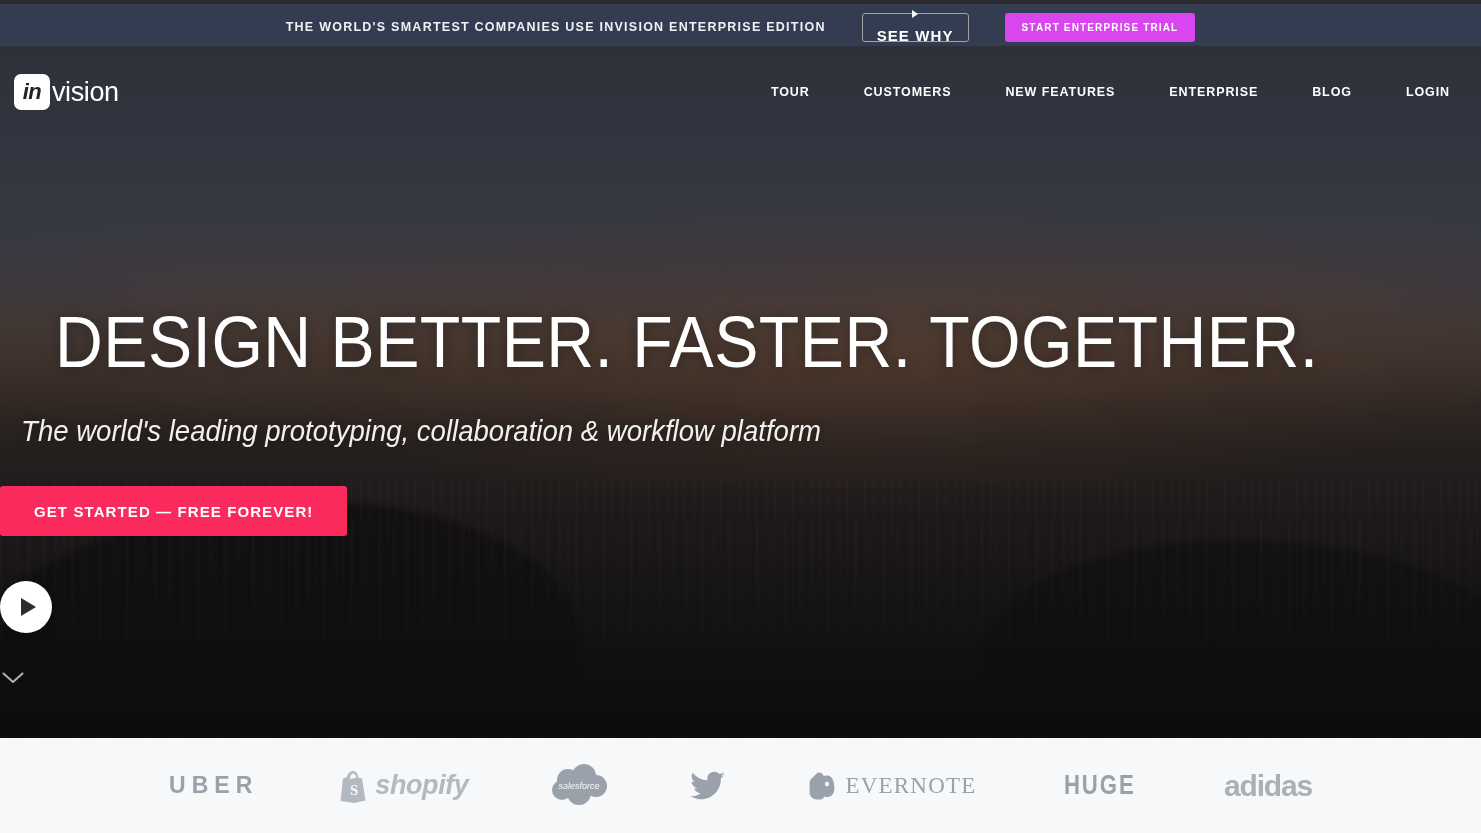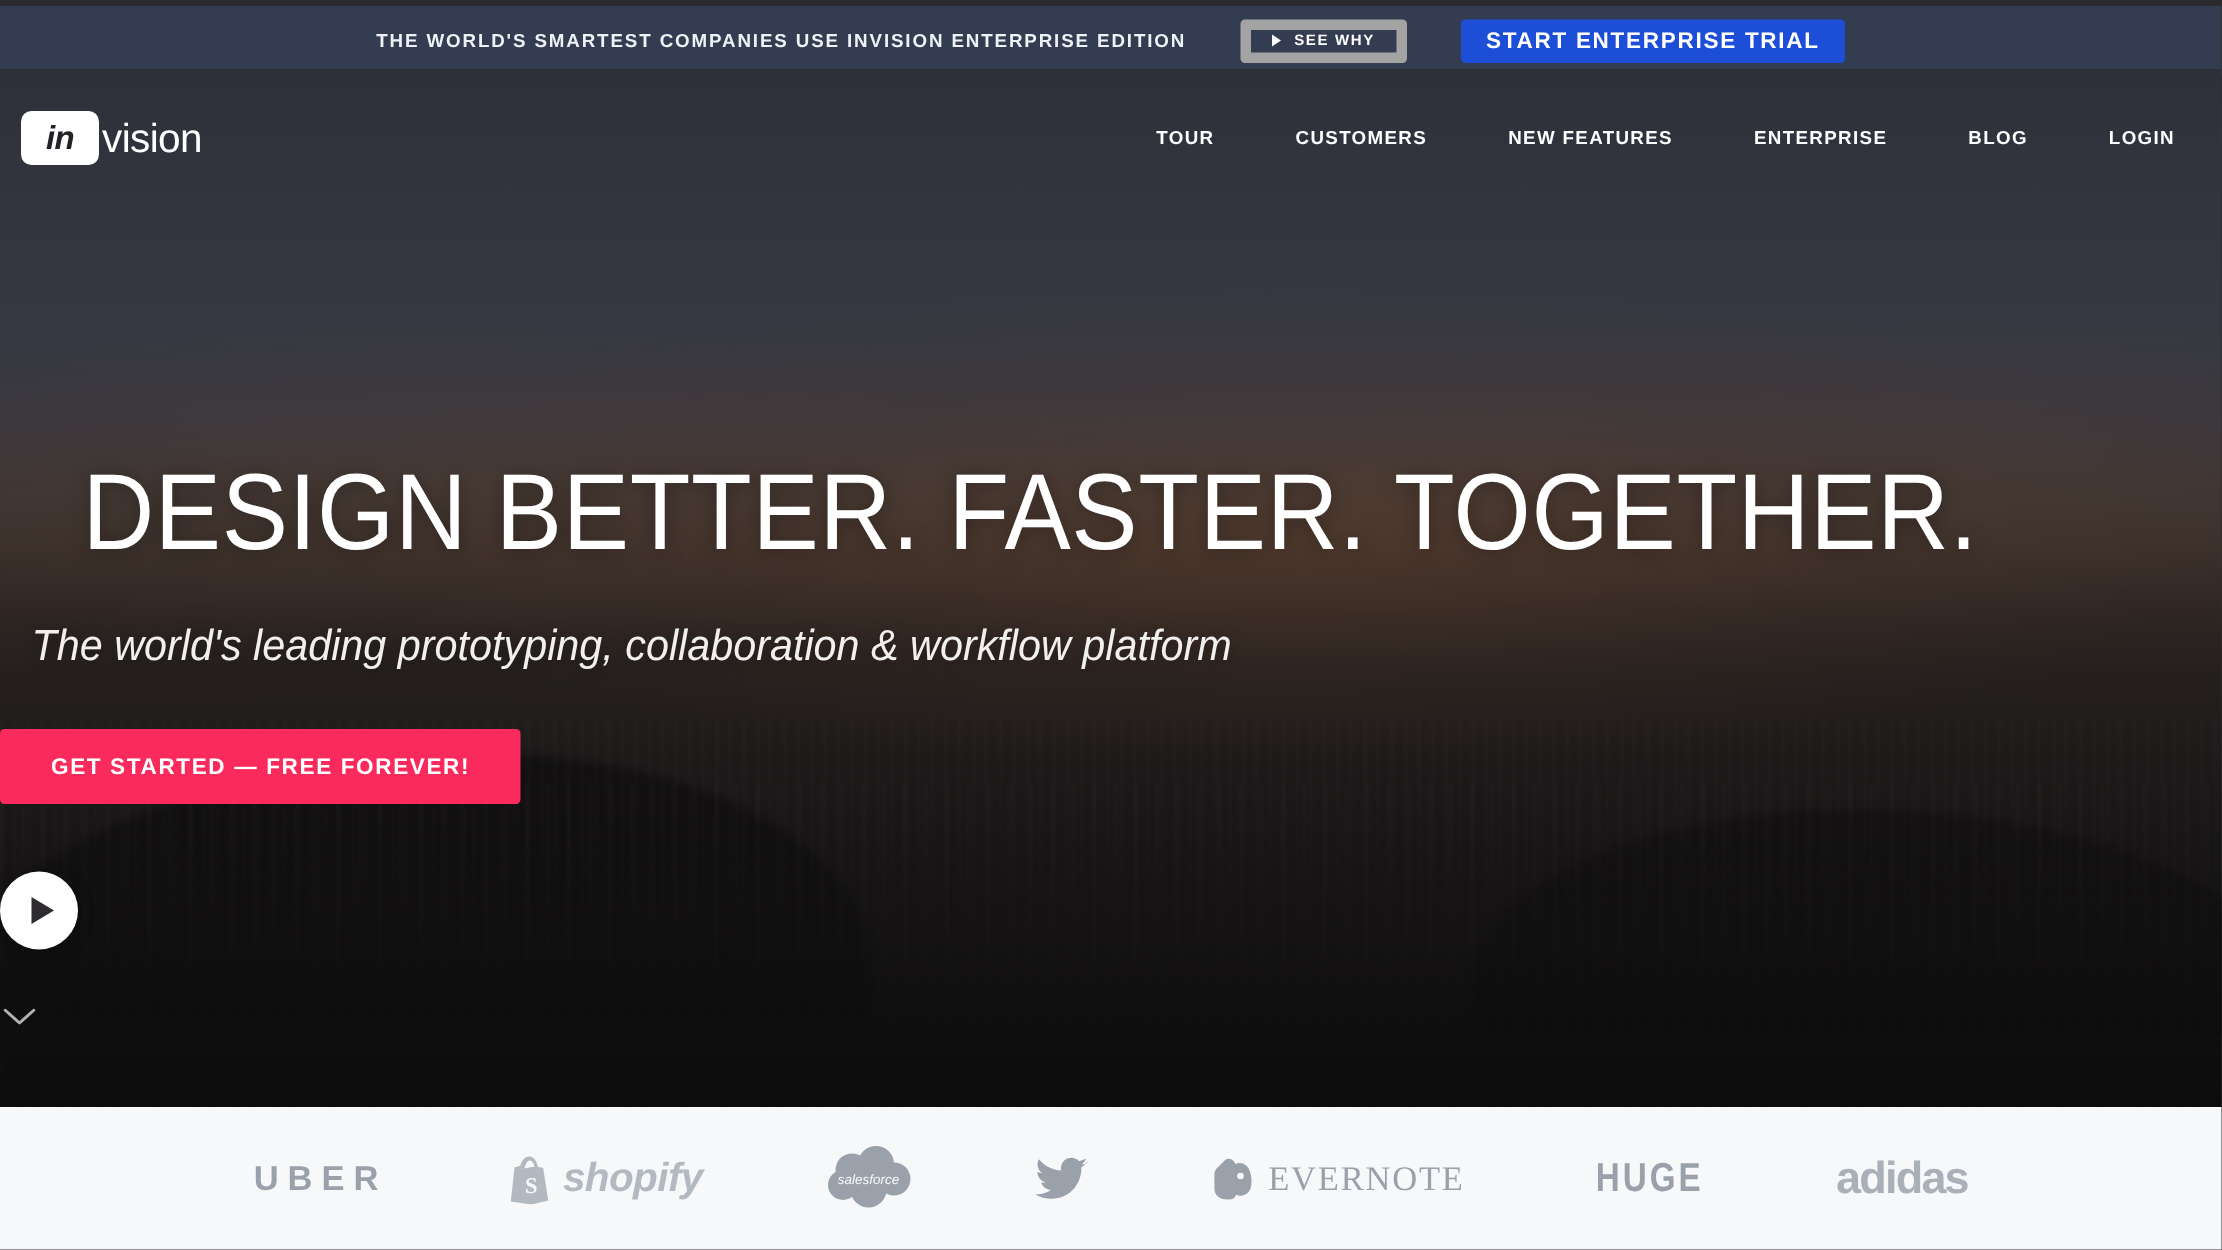--- a/index.html
+++ b/index.html
@@ -14,38 +14,39 @@
     position:absolute; top:4px; left:0; width:1481px; height:46px;
     background:#333c50;
     display:flex; align-items:center; justify-content:center; gap:36px;
   }
   .topbar-text{
     color:#eef1f6; font-size:12.5px; font-weight:700;
     letter-spacing:1.25px; white-space:nowrap;
   }
   .see-why{
     height:29px; min-width:98px; padding:0 14px;
-    border:7px solid #a3a3a3; border-radius:3px;
+    border:1px solid #a3a3a3; border-radius:3px;
     background:transparent; color:#fff;
     display:flex; align-items:center; justify-content:center; gap:9px;
-    font-size:10px; font-weight:700; letter-spacing:1.1px;
+    font-size:15px; font-weight:700; letter-spacing:1.1px;
     cursor:pointer;
+    flex-direction:column;
   }
   .tri{
     width:0;height:0;
     border-left:6px solid #ffffff;
     border-top:4px solid transparent;
     border-bottom:4px solid transparent;
     display:block;
   }
   .trial-btn{
     height:29px; padding:0 17px; border:none; border-radius:3px;
-    background:#1d4ed8; color:#fff;
-    display:flex; align-items:center; justify-content:center;
-    font-size:15px; font-weight:700; letter-spacing:1.15px;
+    background:#d946ef; color:#fff;
+    display:flex; align-items:center; justify-content:center;
+    font-size:10px; font-weight:700; letter-spacing:1.15px;
     white-space:nowrap; cursor:pointer;
   }
 
   
   .hero{
     position:absolute; top:46px; left:0; width:1481px; height:692px;
     overflow:hidden;
   }
   .hero-photo{
     position:absolute; inset:0;
@@ -106,21 +107,21 @@
 
   
   .nav{
     position:absolute; top:0; left:0; width:1481px; height:92px;
     display:flex; align-items:center;
     padding:0 12px 0 14px;
     z-index:5;
   }
   .logo{ display:flex; align-items:center; gap:0; cursor:pointer; }
   .logo-mark{
-    width:52px; height:36px; border-radius:7px; background:#fff;
+    width:36px; height:36px; border-radius:7px; background:#fff;
     display:flex; align-items:center; justify-content:center;
     font-style:italic; font-weight:700; font-size:22px; color:#222127;
     letter-spacing:-.5px;
   }
   .logo-word{
     color:#fff; font-size:27px; font-weight:400; letter-spacing:-.4px;
     margin-left:2px;
   }
   .nav-right{ margin-left:auto; display:flex; align-items:flex-end; gap:16px; }
   .nav-link{

